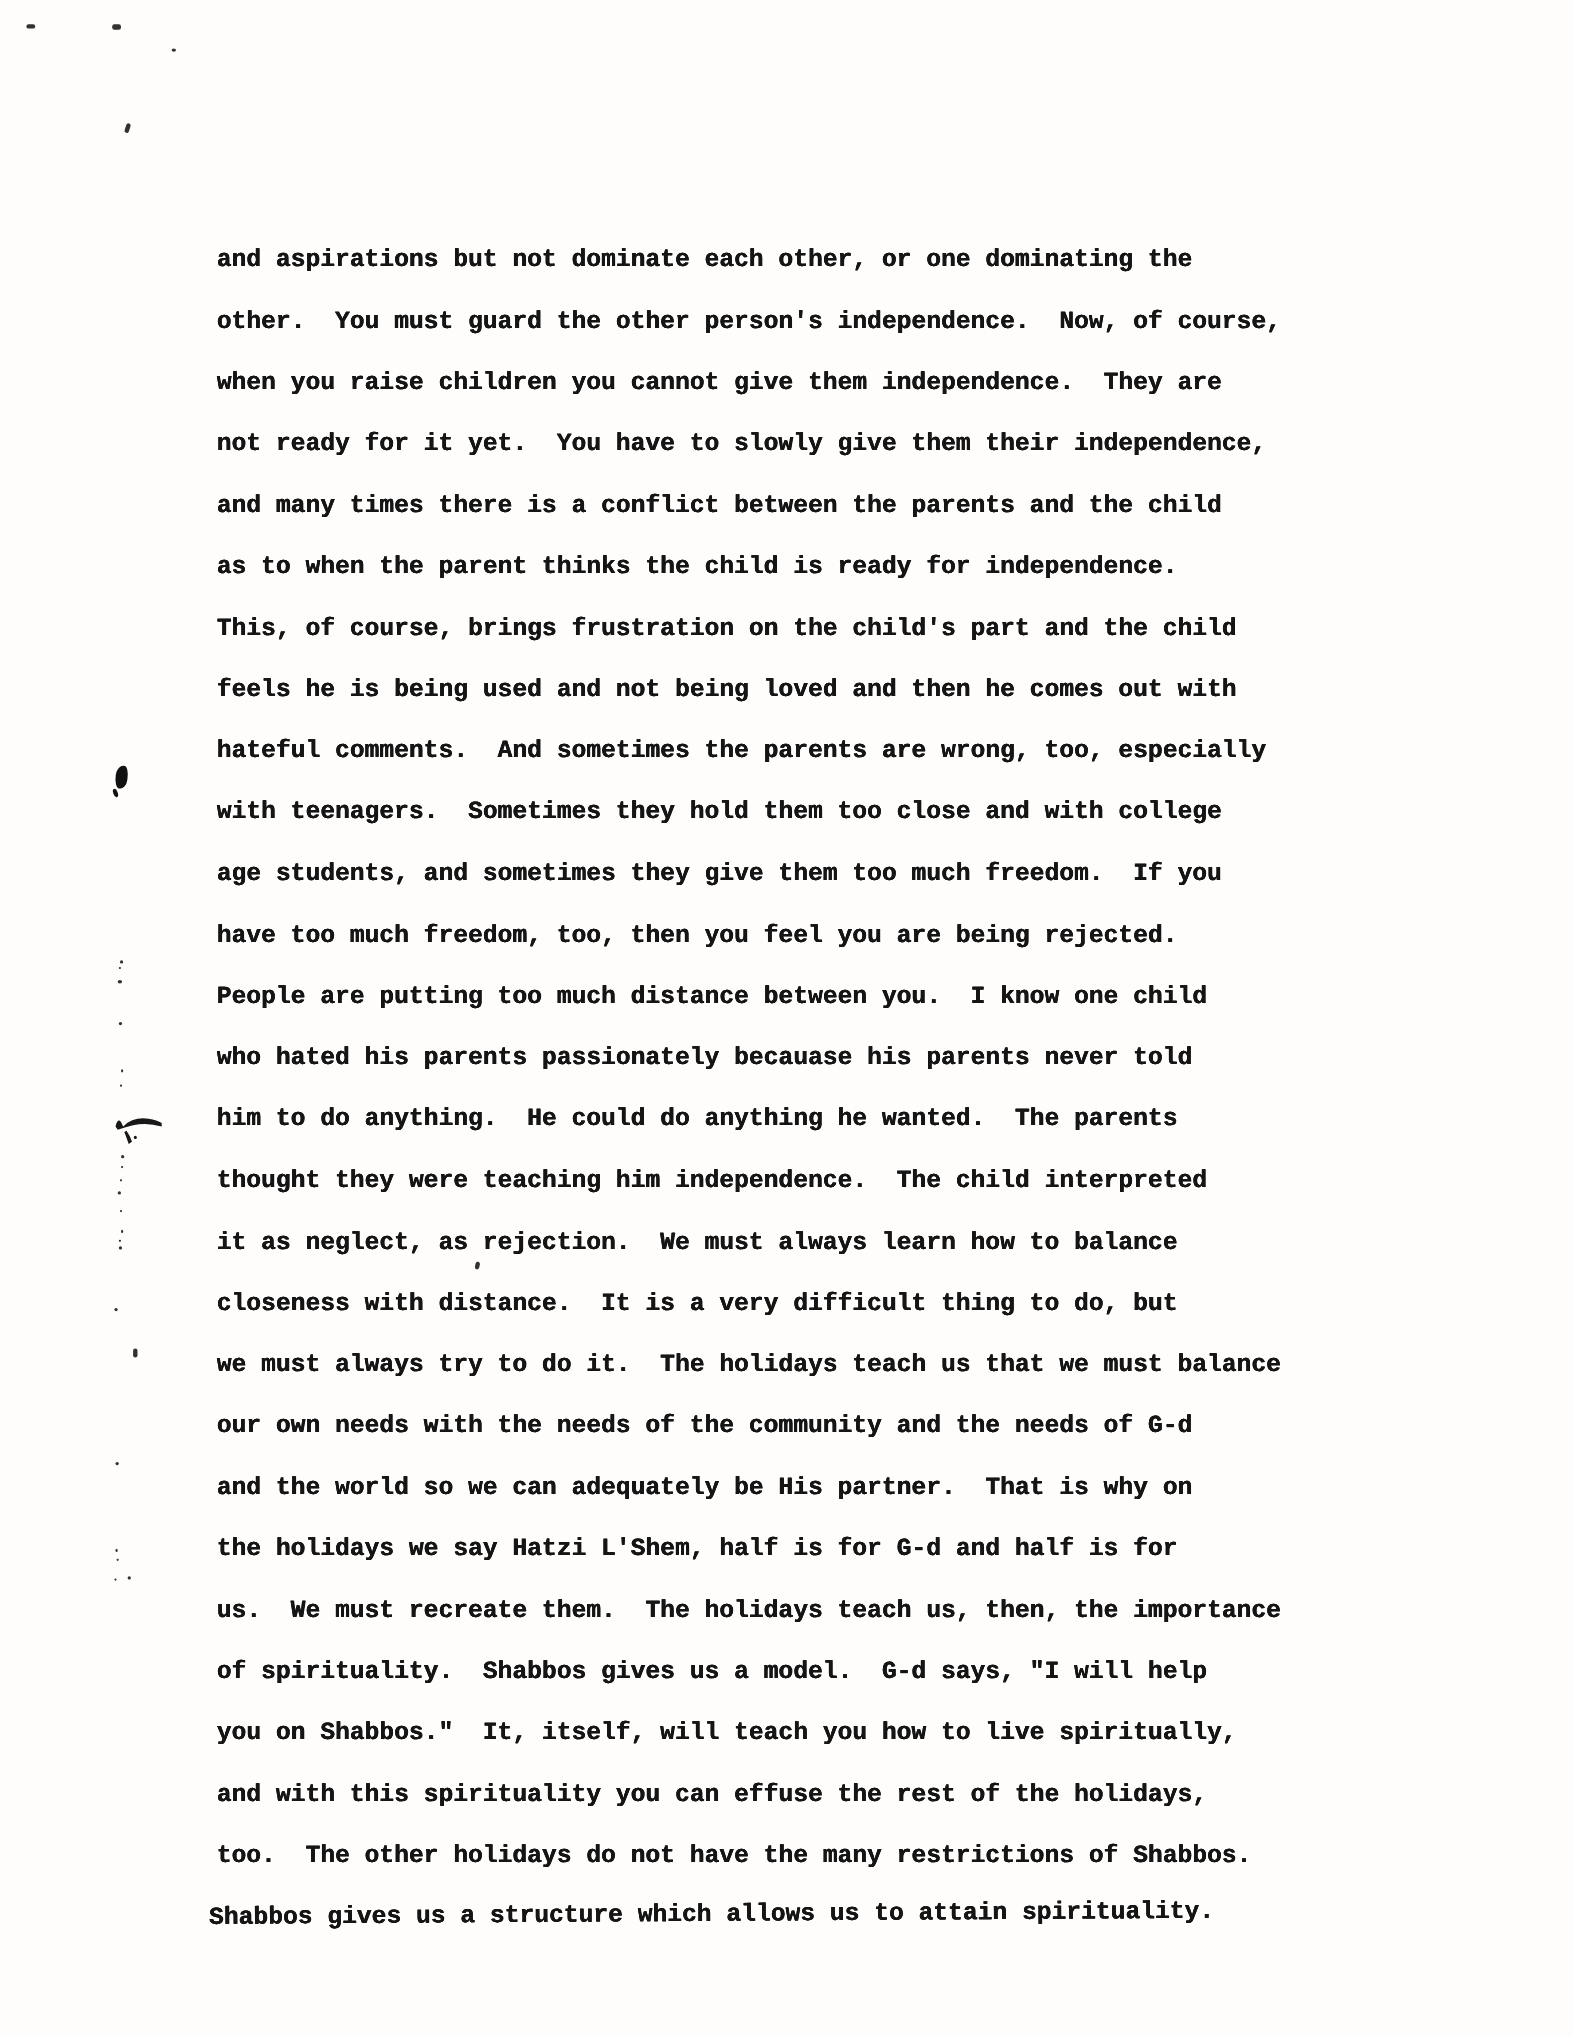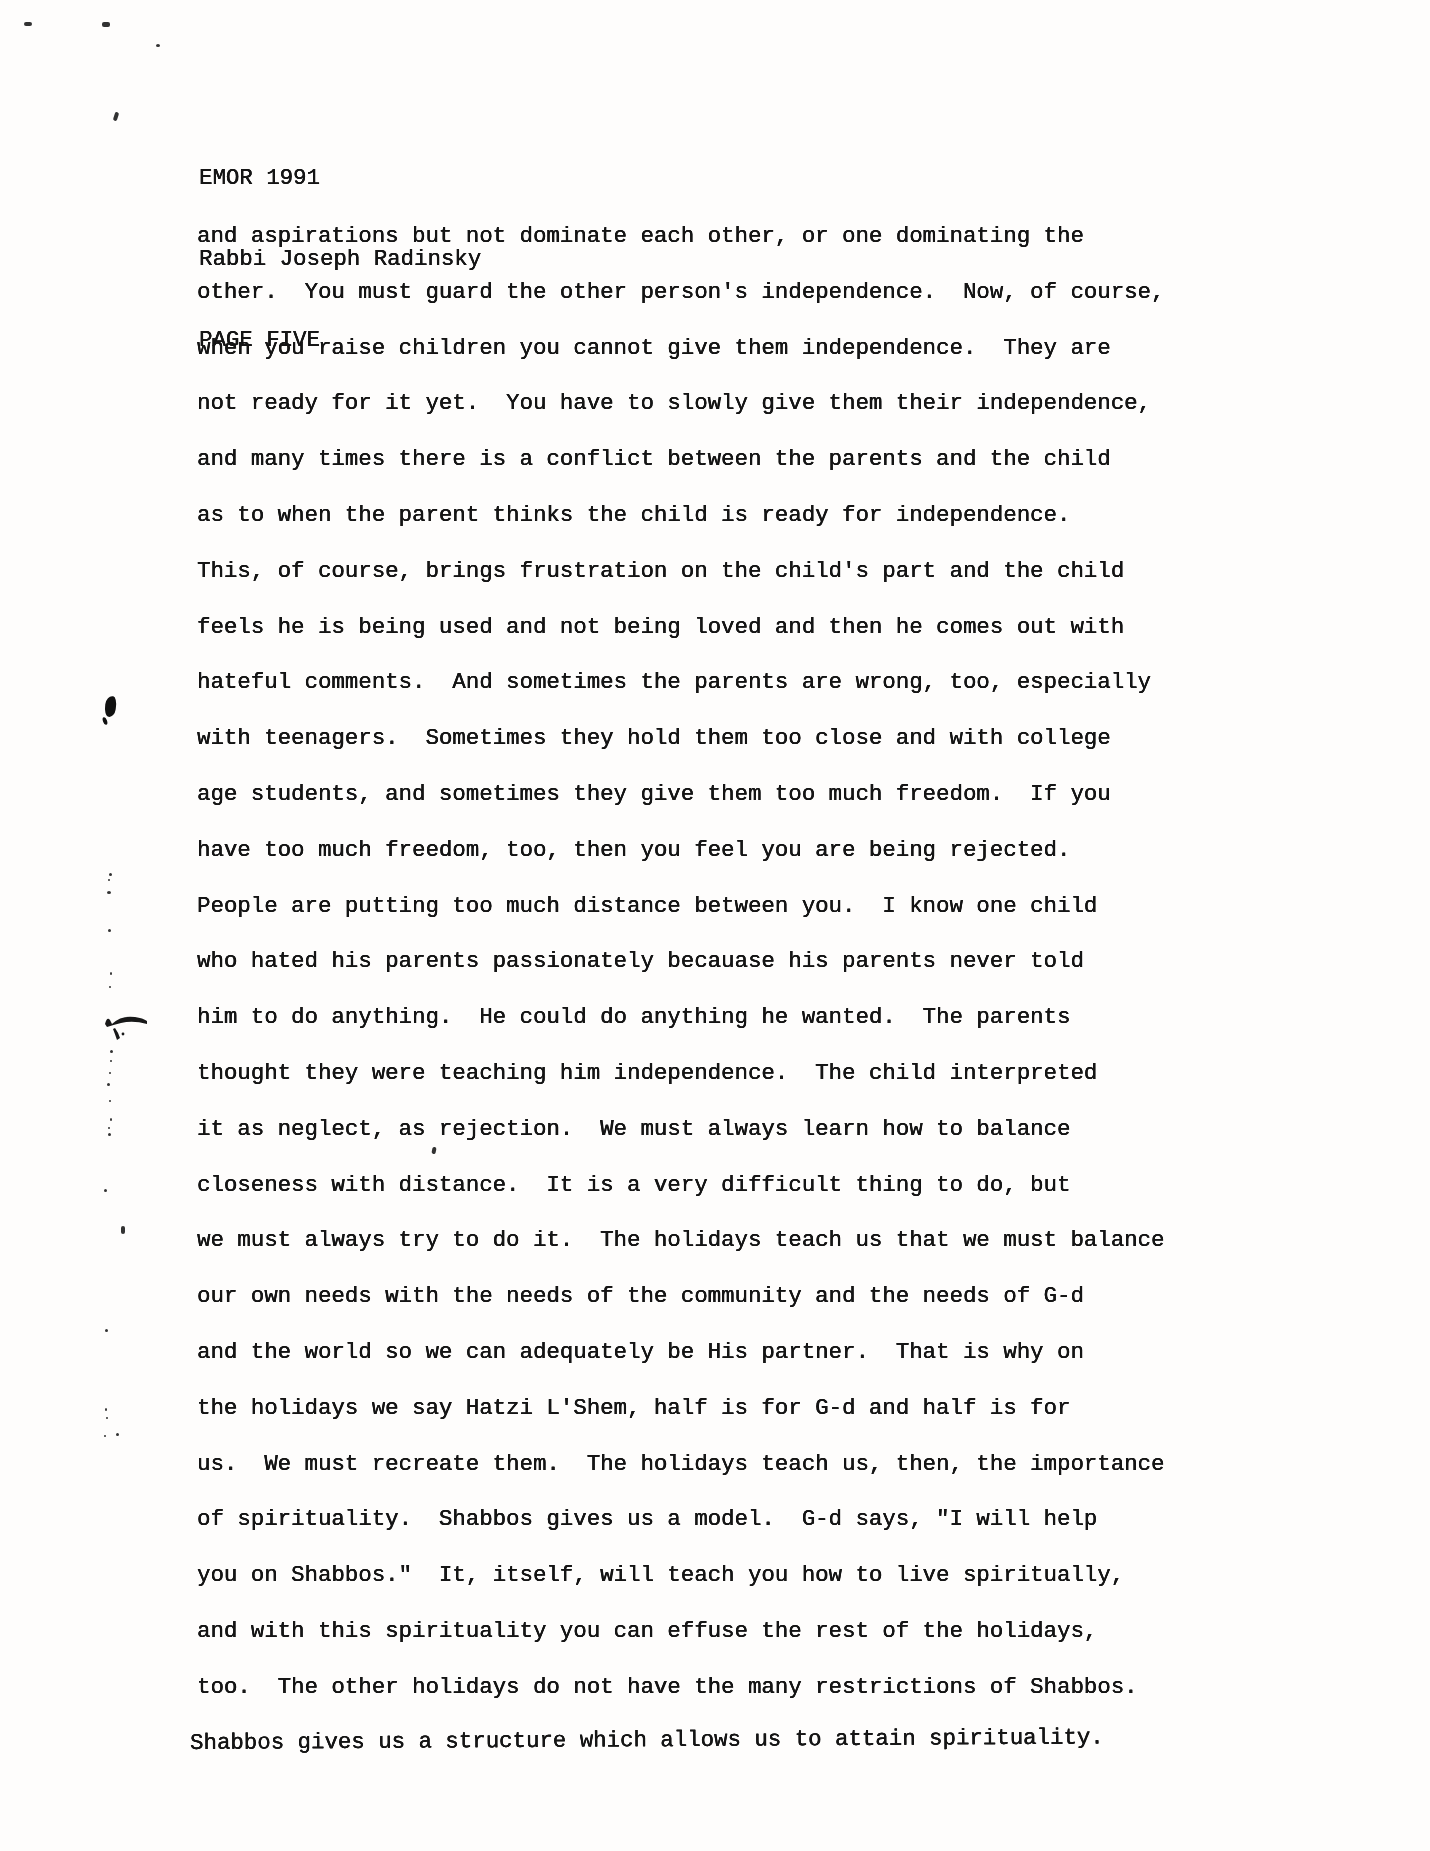--- a/index.html
+++ b/index.html
@@ -20,20 +20,21 @@
     line-height: 27px;
     white-space: pre;
   }
   .doc-body {
     position: absolute;
     left: 197px;
     top: 209px;
     font-size: 22.4px;
     line-height: 55.8px;
     white-space: pre;
+    font-weight: bold;
   }
   .body-line { height: 55.8px; }
   .body-line:last-child {
     transform: translateX(-7px) rotate(-0.35deg);
     transform-origin: left center;
   }
   .speck {
     position: absolute;
     background: #1c1c1c;
     border-radius: 50%;
@@ -59,25 +60,20 @@
     border-radius: 50%;
     transform: rotate(-20deg);
   }
   .pen-mark { position: absolute; left: 103px; top: 1011px; }
 </style>
 </head>
 <body>
 
 <div class="page" style="background: rgb(254, 253, 252); color: rgb(21, 21, 21);">
 
-  <div class="doc-header">
-    <div>EMOR 1991</div>
-    <div>Rabbi Joseph Radinsky</div>
-    <div>PAGE FIVE</div>
-  </div>
 
   <div class="doc-body"><div class="body-line">and aspirations but not dominate each other, or one dominating the</div><div class="body-line">other.  You must guard the other person's independence.  Now, of course,</div><div class="body-line">when you raise children you cannot give them independence.  They are</div><div class="body-line">not ready for it yet.  You have to slowly give them their independence,</div><div class="body-line">and many times there is a conflict between the parents and the child</div><div class="body-line">as to when the parent thinks the child is ready for independence.</div><div class="body-line">This, of course, brings frustration on the child's part and the child</div><div class="body-line">feels he is being used and not being loved and then he comes out with</div><div class="body-line">hateful comments.  And sometimes the parents are wrong, too, especially</div><div class="body-line">with teenagers.  Sometimes they hold them too close and with college</div><div class="body-line">age students, and sometimes they give them too much freedom.  If you</div><div class="body-line">have too much freedom, too, then you feel you are being rejected.</div><div class="body-line">People are putting too much distance between you.  I know one child</div><div class="body-line">who hated his parents passionately becauase his parents never told</div><div class="body-line">him to do anything.  He could do anything he wanted.  The parents</div><div class="body-line">thought they were teaching him independence.  The child interpreted</div><div class="body-line">it as neglect, as rejection.  We must always learn how to balance</div><div class="body-line">closeness with distance.  It is a very difficult thing to do, but</div><div class="body-line">we must always try to do it.  The holidays teach us that we must balance</div><div class="body-line">our own needs with the needs of the community and the needs of G-d</div><div class="body-line">and the world so we can adequately be His partner.  That is why on</div><div class="body-line">the holidays we say Hatzi L'Shem, half is for G-d and half is for</div><div class="body-line">us.  We must recreate them.  The holidays teach us, then, the importance</div><div class="body-line">of spirituality.  Shabbos gives us a model.  G-d says, "I will help</div><div class="body-line">you on Shabbos."  It, itself, will teach you how to live spiritually,</div><div class="body-line">and with this spirituality you can effuse the rest of the holidays,</div><div class="body-line">too.  The other holidays do not have the many restrictions of Shabbos.</div><div class="body-line">Shabbos gives us a structure which allows us to attain spirituality.</div></div>
 
   <div class="speck" style="left:24px;top:22px;width:8px;height:4px;border-radius:2px;"></div>
   <div class="speck" style="left:102px;top:22px;width:8px;height:5px;border-radius:2px;"></div>
   <div class="speck" style="left:156px;top:44px;width:4px;height:3px;"></div>
   <div class="speck" style="left:114px;top:112px;width:4px;height:9px;transform:rotate(18deg);border-radius:2px;"></div>
 
   <div class="ink-blob"></div>
   <div class="ink-blob-tail"></div>

